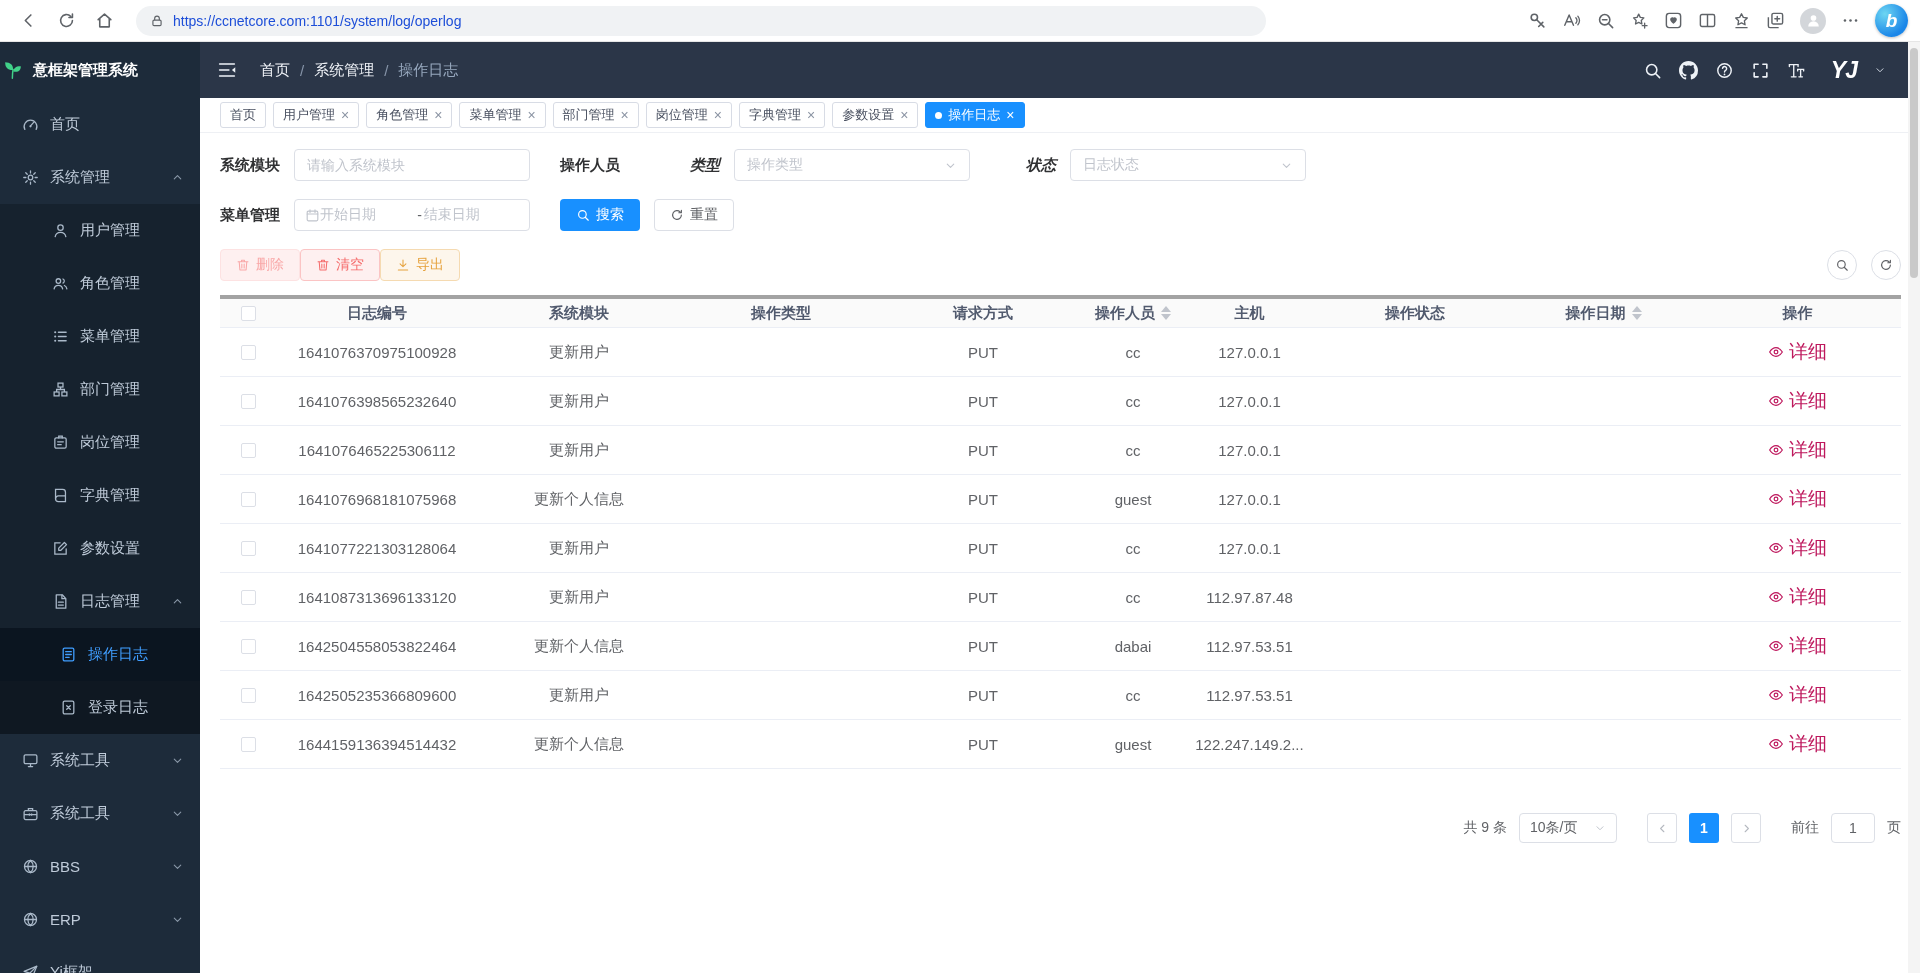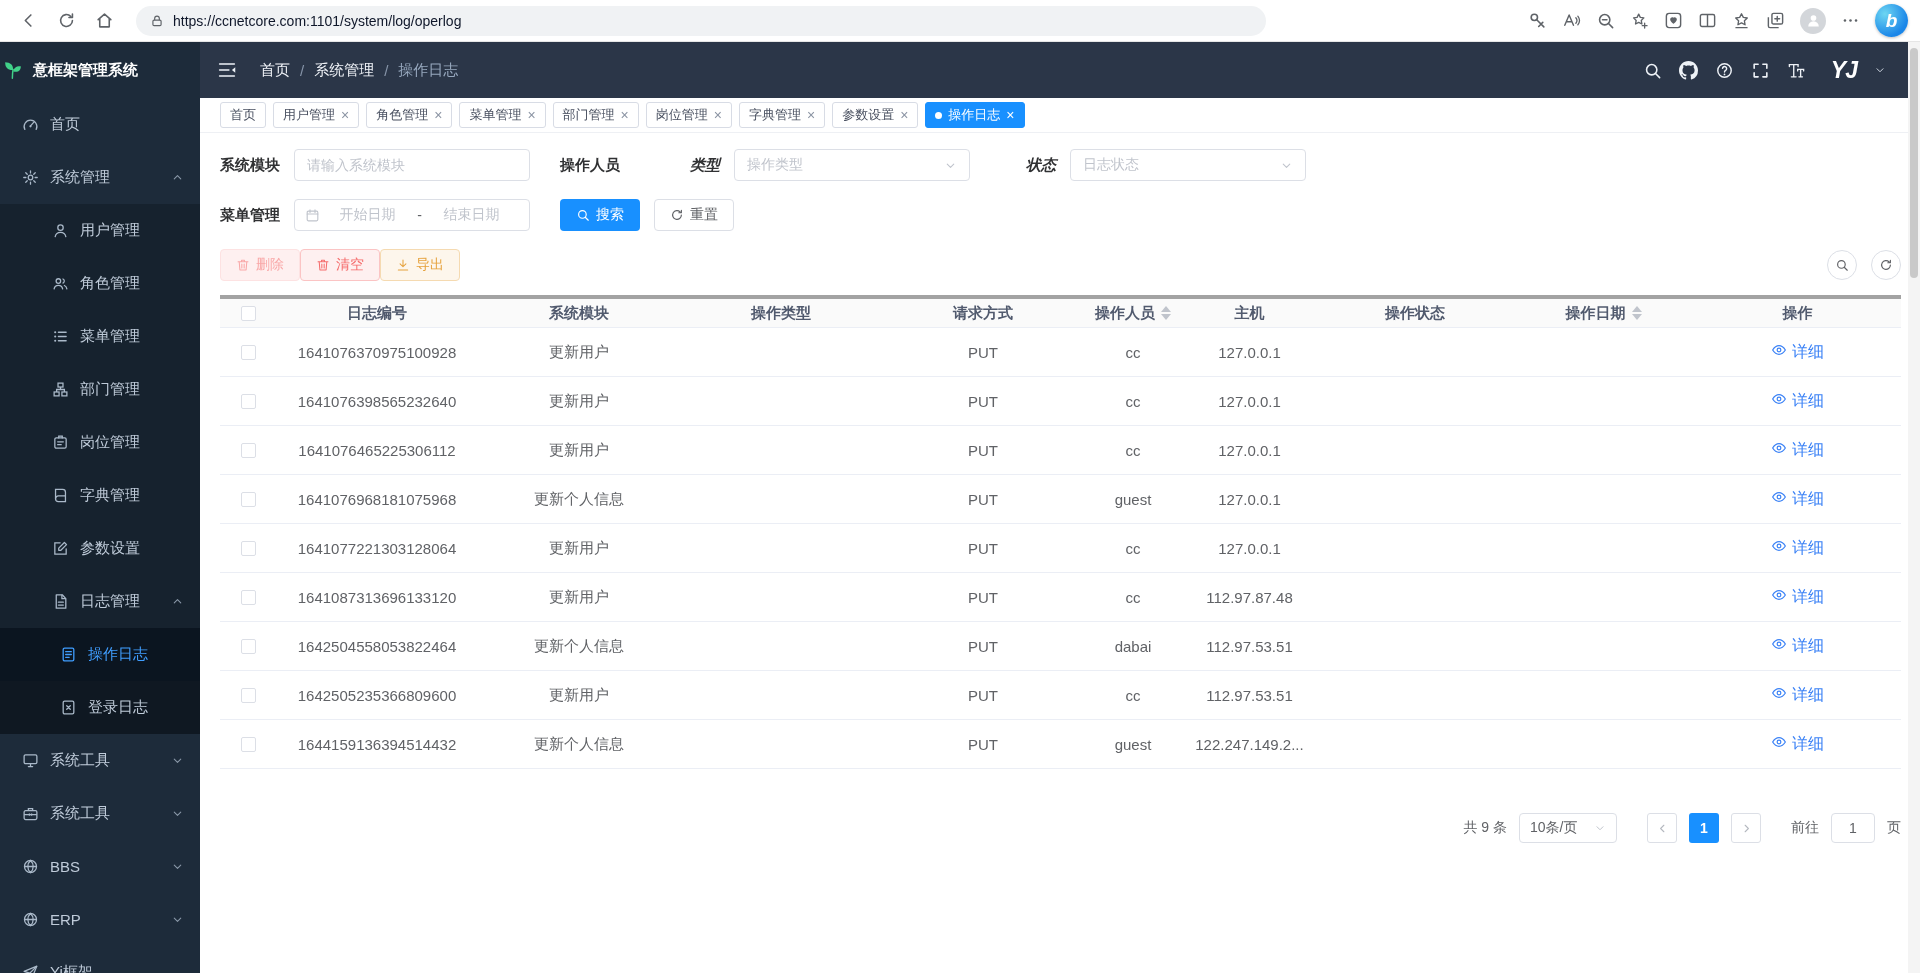--- a/index.html
+++ b/index.html
@@ -6,21 +6,21 @@
   html,body{width:1920px;height:973px;overflow:hidden;}
   body{position:relative;font-family:"Liberation Sans","DejaVu Sans",sans-serif;background:#fff;color:#303133;}
   .ic{display:inline-block;vertical-align:middle;flex:none;}
 
   
   .browser-bar{position:absolute;top:0;left:0;width:1920px;height:42px;background:#fff;border-bottom:1px solid #e6e6e6;display:flex;align-items:center;z-index:20;}
   .nav-btn{width:32px;height:32px;border-radius:6px;display:flex;align-items:center;justify-content:center;color:#5f6368;margin-left:6px;cursor:pointer;}
   .nav-btn .ic{width:19px;height:19px;}
   .address-bar{margin-left:16px;width:1130px;height:30px;border-radius:15px;background:#f0f2f4;display:flex;align-items:center;padding:0 14px;cursor:text;}
   .address-bar .ic{width:14px;height:14px;color:#5f6368;}
-  .address-bar .url{font-size:14px;color:#0f172a;margin-left:9px;white-space:nowrap;}
+  .address-bar .url{font-size:14px;color:#1d4ed8;margin-left:9px;white-space:nowrap;}
   .browser-right{margin-left:auto;display:flex;align-items:center;gap:15px;margin-right:12px;color:#5f6368;}
   .bicon{width:19px;height:19px;color:#5f6368;cursor:pointer;}
   .avatar{width:26px;height:26px;border-radius:50%;background:#d3d6da;display:flex;align-items:center;justify-content:center;color:#fff;cursor:pointer;}
   .avatar .ic{width:17px;height:17px;}
   .bing{width:33px;height:33px;border-radius:50%;background:radial-gradient(circle at 30% 30%,#6dd6f2,#1a86e8 70%);display:flex;align-items:center;justify-content:center;color:#fff;font-weight:bold;font-style:italic;font-size:19px;cursor:pointer;box-shadow:0 1px 3px rgba(0,0,0,.25);}
 
   
   .sidebar{position:absolute;top:42px;left:0;width:200px;bottom:0;background:#1d2b3a;color:#bfcbd9;overflow:hidden;z-index:5;}
   .logo-row{height:56px;display:flex;align-items:center;padding-left:2px;}
   .logo-row .ic{width:22px;height:22px;color:#41d189;}
@@ -61,21 +61,21 @@
   .cw{width:1681px;}
   .filter-row{display:flex;align-items:center;height:32px;margin-bottom:18px;}
   .f-label{font-size:15px;font-weight:bold;color:#303133;margin-right:14px;}
   .f-input{width:236px;height:32px;border:1px solid #dcdfe6;border-radius:4px;padding:0 12px;font-size:14px;color:#606266;outline:none;background:#fff;}
   .f-input::placeholder{color:#c0c4cc;}
   .f-select{width:236px;height:32px;border:1px solid #dcdfe6;border-radius:4px;padding:0 12px;display:flex;align-items:center;justify-content:space-between;color:#c0c4cc;font-size:14px;background:#fff;cursor:pointer;}
   .f-select .chev{width:13px;height:13px;color:#c0c4cc;}
   .ml30{margin-left:30px;} .ml60{margin-left:56px;font-style:italic;} .ml14{margin-left:14px;}
   .date-range{width:236px;height:32px;border:1px solid #dcdfe6;border-radius:4px;display:flex;align-items:center;padding:0 10px;font-size:14px;color:#c0c4cc;background:#fff;cursor:pointer;}
   .date-range .ic{width:15px;height:15px;color:#c0c4cc;}
-  .date-range .ph{flex:1;text-align:center;}
+  .date-range .ph{flex:1;}
   .date-range .sep{color:#606266;padding:0 2px;}
 
   .btn{height:32px;border-radius:4px;font-size:14px;display:inline-flex;align-items:center;gap:6px;padding:0 15px;border:1px solid transparent;cursor:pointer;background:#fff;white-space:nowrap;}
   .btn .ic{width:14px;height:14px;}
   .btn-primary{background:#1890ff;color:#fff;}
   .btn-plain{border-color:#dcdfe6;color:#606266;}
   .btn-danger-disabled{background:#fef0f0;border-color:#fde2e2;color:#f9a7a7;cursor:not-allowed;}
   .btn-danger{background:#fef0f0;border-color:#fbc4c4;color:#f56c6c;}
   .btn-warning{background:#fdf6ec;border-color:#f5dab1;color:#e6a23c;}
 
@@ -91,21 +91,21 @@
   .th,.td{text-align:center;overflow:hidden;white-space:nowrap;}
   .c-check{width:56px;display:flex;justify-content:center;align-items:center;}
   .c-id{width:202px;} .c-module{width:202px;} .c-type{width:202px;} .c-method{width:202px;}
   .c-operator{width:98px;} .c-host{width:135px;} .c-status{width:196px;} .c-date{width:181px;} .c-action{width:207px;}
   .th-flex{display:flex;align-items:center;justify-content:center;}
   .checkbox{width:15px;height:15px;border:1px solid #dcdfe6;border-radius:2px;background:#fff;display:inline-block;cursor:pointer;}
   .sort{display:inline-flex;flex-direction:column;margin-left:6px;gap:2px;cursor:pointer;}
   .sort i{width:0;height:0;border-left:5px solid transparent;border-right:5px solid transparent;display:block;}
   .sort .up{border-bottom:6px solid #c0c4cc;}
   .sort .down{border-top:6px solid #c0c4cc;}
-  .detail-link{color:#3b82f6;display:inline-flex;align-items:flex-start;gap:5px;cursor:pointer;text-decoration:none;font-size:16px;}
+  .detail-link{color:#be185d;display:inline-flex;align-items:center;gap:5px;cursor:pointer;text-decoration:none;font-size:19px;}
   .detail-link .ic{width:16px;height:16px;}
 
   
   .pagination{width:1681px;display:flex;align-items:center;justify-content:flex-end;margin-top:44px;font-size:14px;color:#606266;gap:12px;}
   .psize{width:98px;height:30px;border:1px solid #dcdfe6;border-radius:4px;display:flex;align-items:center;justify-content:space-between;padding:0 10px;cursor:pointer;background:#fff;}
   .psize .chev{width:12px;height:12px;color:#c0c4cc;}
   .pbtn{width:30px;height:30px;border:1px solid #dcdfe6;border-radius:3px;display:flex;align-items:center;justify-content:center;color:#b4b8bf;background:#fff;cursor:pointer;}
   .pbtn .ic{width:13px;height:13px;}
   .pcur{width:30px;height:30px;border-radius:3px;background:#1890ff;color:#fff;display:flex;align-items:center;justify-content:center;font-weight:bold;cursor:default;}
   .goto-input{width:44px;height:30px;border:1px solid #dcdfe6;border-radius:4px;text-align:center;font-size:14px;color:#606266;outline:none;}

